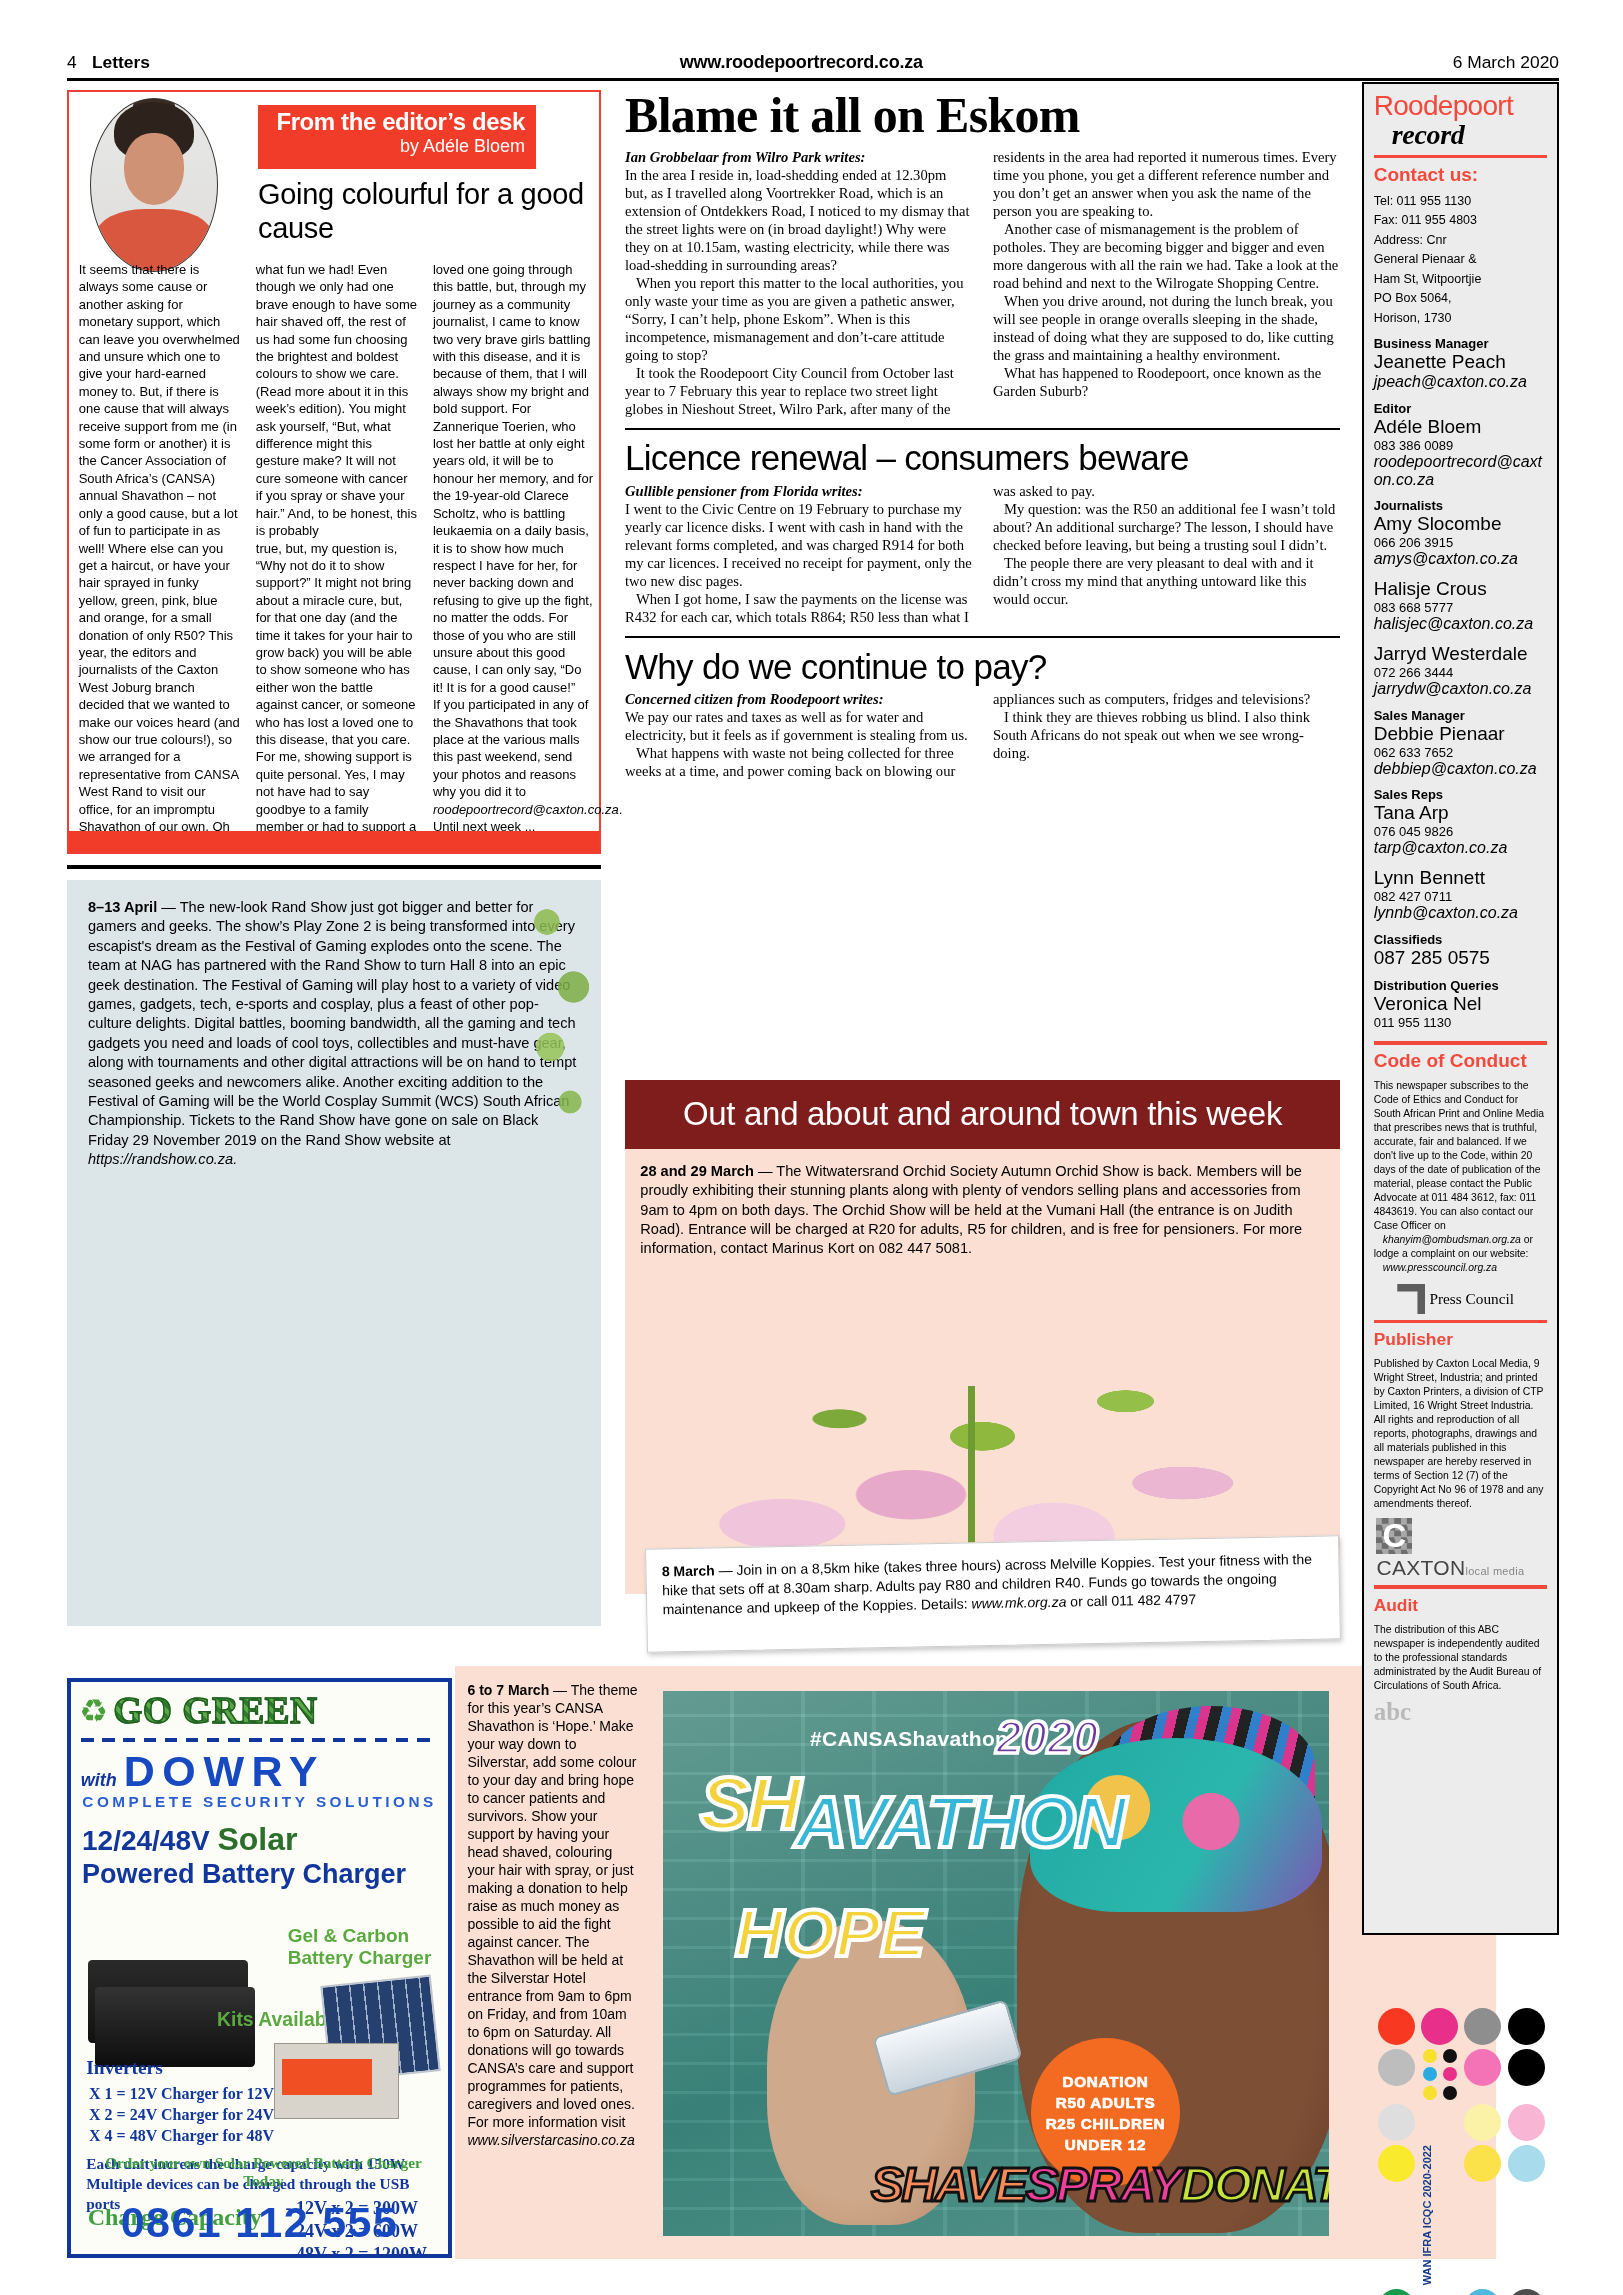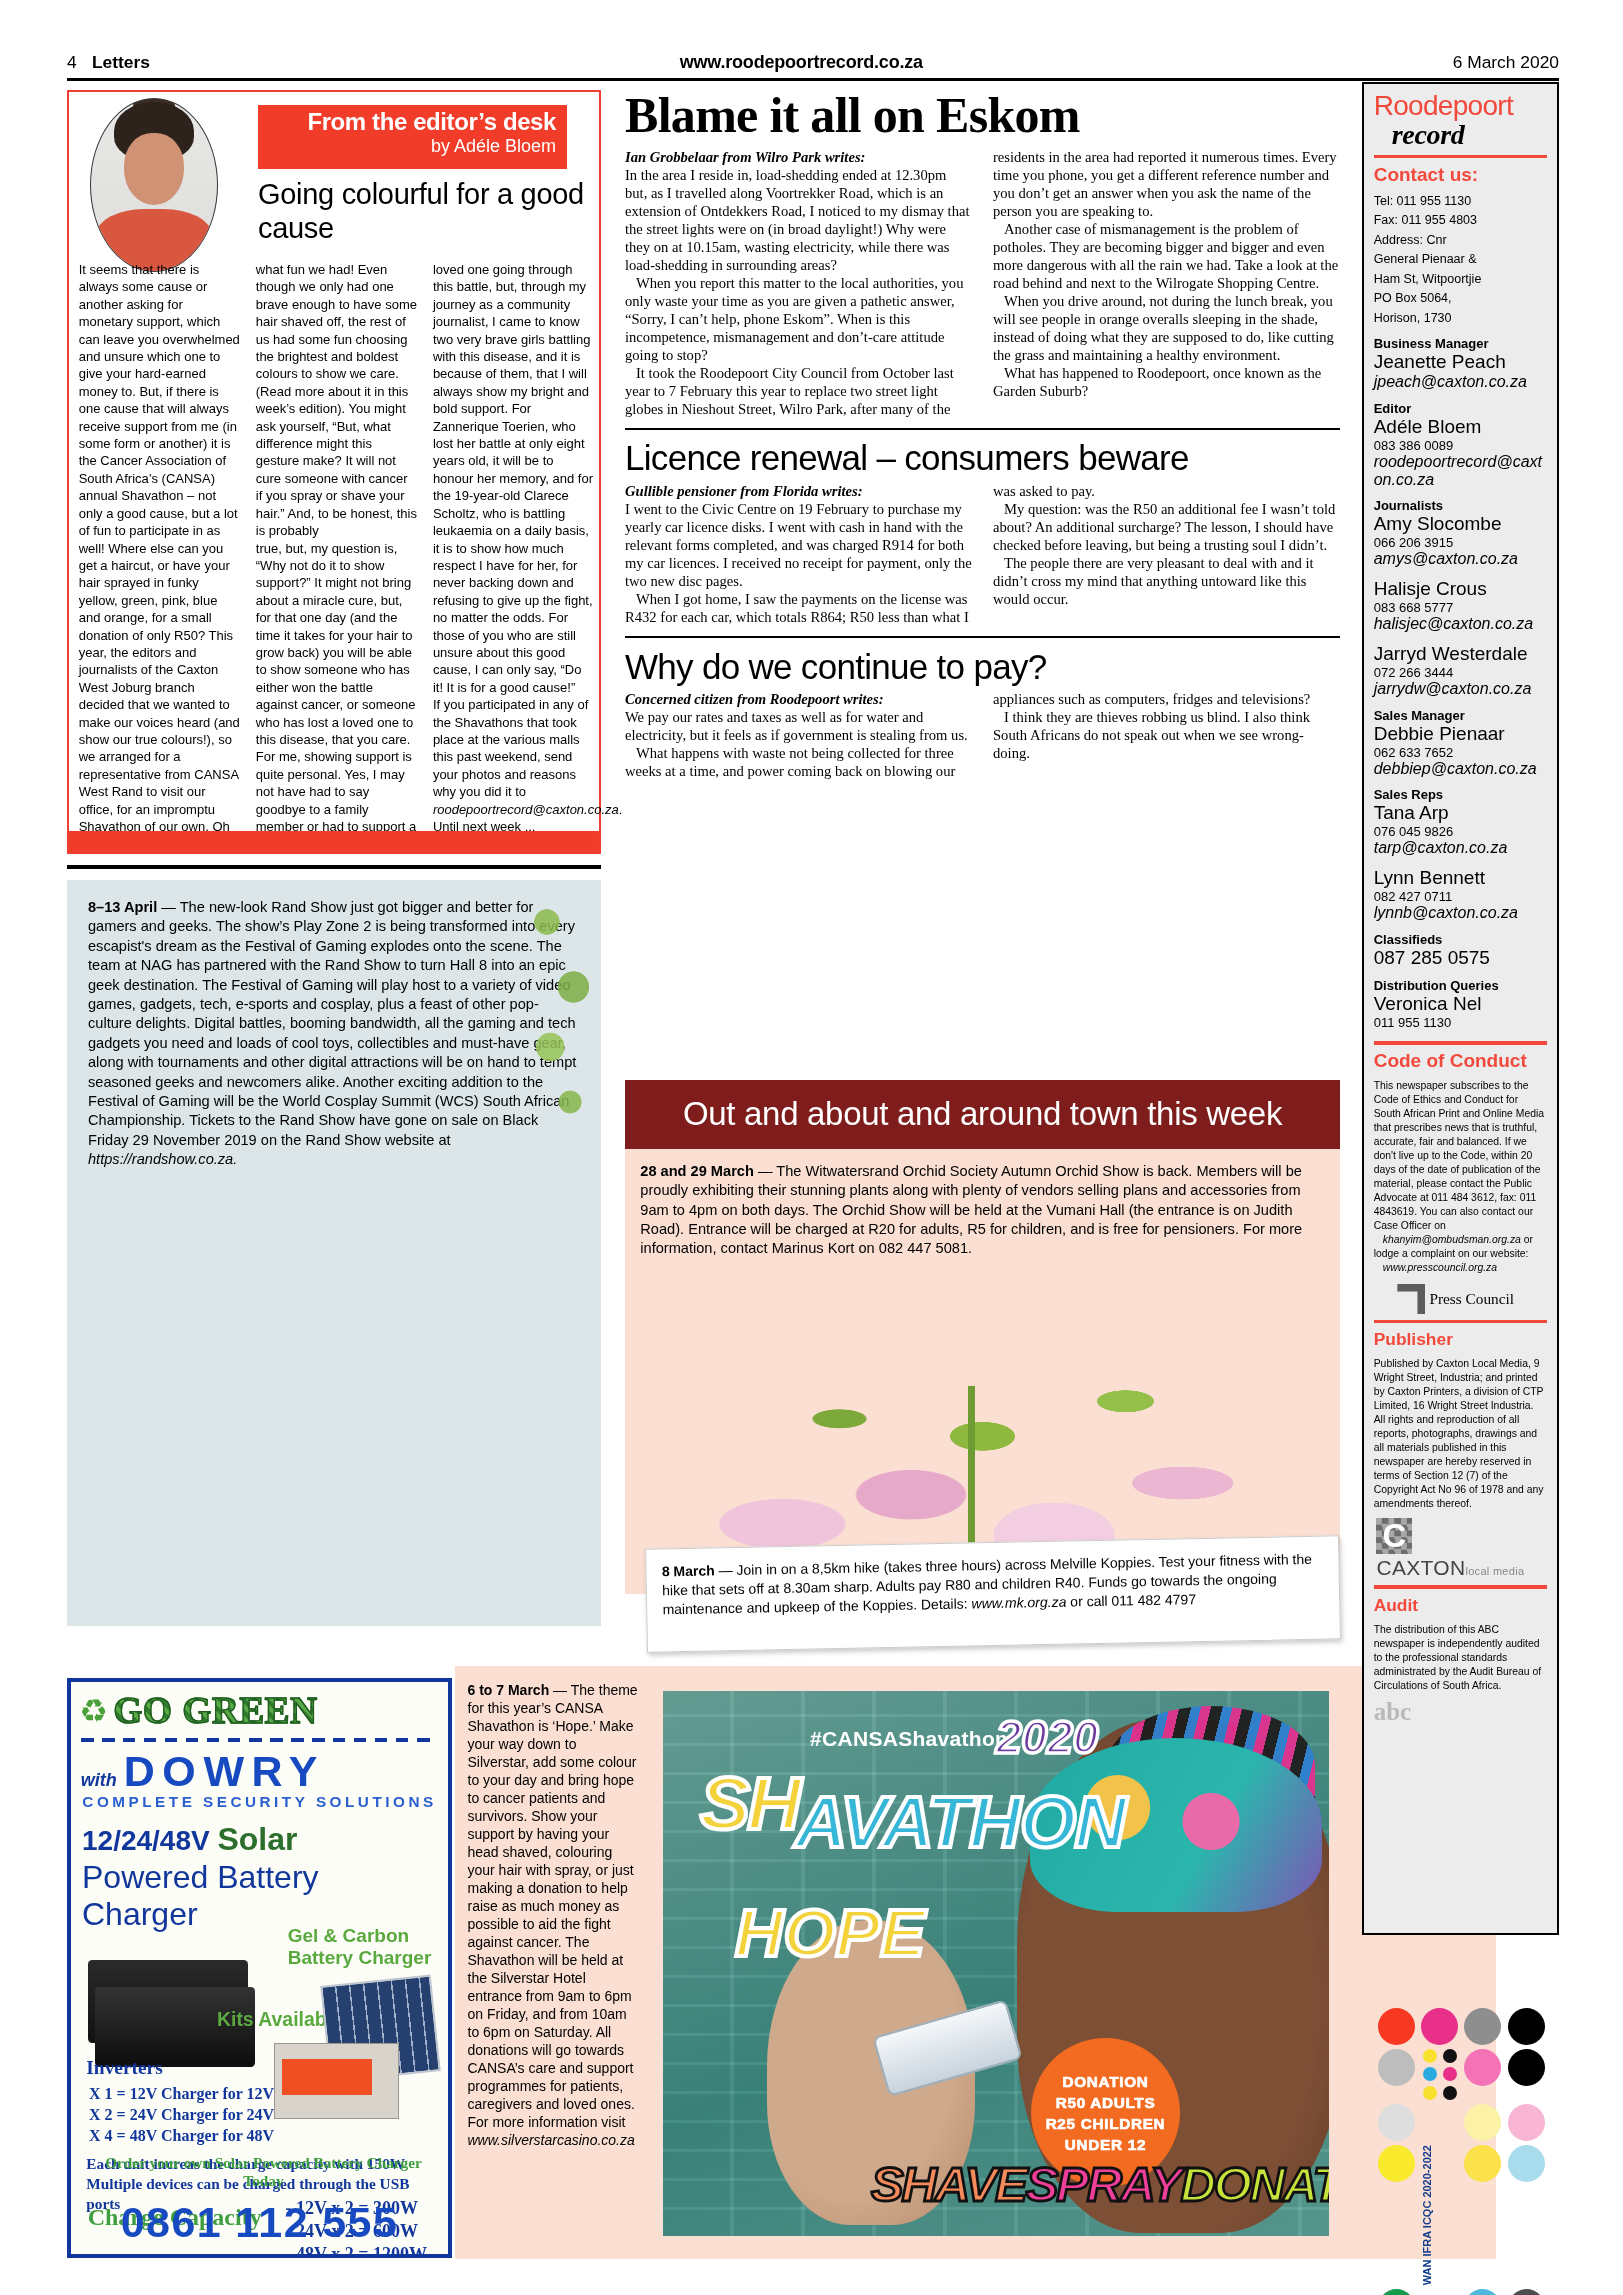--- a/index.html
+++ b/index.html
@@ -30,21 +30,21 @@
     position:absolute; left:67px; top:78px; width:1492px; height:2.8px; background:#000;
   }
   .col-main   { position:absolute; left:625px; top:90px; width:715px;}
 
   
   .editor-panel {
     position:absolute; left:67px; top:90px; width:534px; height:764px;
     border:2.1px solid #ef3e33; background:#fff;
   }
   .editor-banner {
-    position:absolute; left:189px; top:12.5px; width:309px; height:64px;
+    position:absolute; left:189px; top:12.5px; width:278px; height:64px;
     background:#f23c2a; color:#fff;
     padding:4.2px 11px 2.8px 7px; text-align:right;
   }
   .editor-banner .t1 {
     font-weight:bold; font-size:24px; line-height:26px; letter-spacing:-0.4px;
   }
   .editor-banner .t2 { font-size:18px; line-height:21px; margin-top:1.4px; }
 
   .editor-photo {
     position:absolute; left:21px; top:5.6px; width:128px; height:174px;
@@ -137,21 +137,21 @@
   }
   .ad-green .tagline {
     text-align:center; font-size:15.3px; font-weight:bold;
     color:#2a5fd0; letter-spacing:3.5px; margin-top:-2.8px;
   }
   .ad-green .solar-line {
     padding:9.7px 11px 0 11px; font-size:28px; font-weight:bold; color:#12379c;
   }
   .ad-green .solar-line .sg { color:#2c6f2c; font-size:32px; }
   .ad-green .solar-sub {
-    padding:1.4px 11px 0 11px; font-size:32px; font-weight:normal; color:#12379c;
+    padding:1.4px 11px 0 11px; font-size:27px; font-weight:bold; color:#12379c;
   }
   .ad-green .gel {
     position:absolute; right:16.7px; top:243px; text-align:left;
     font-size:19px; font-weight:bold; color:#5aa93f; line-height:22px;
   }
   .ad-green .kits {
     position:absolute; left:146px; top:326px;
     font-size:19.4px; font-weight:bold; color:#5aa93f;
   }
   .ad-green .batt1 {

